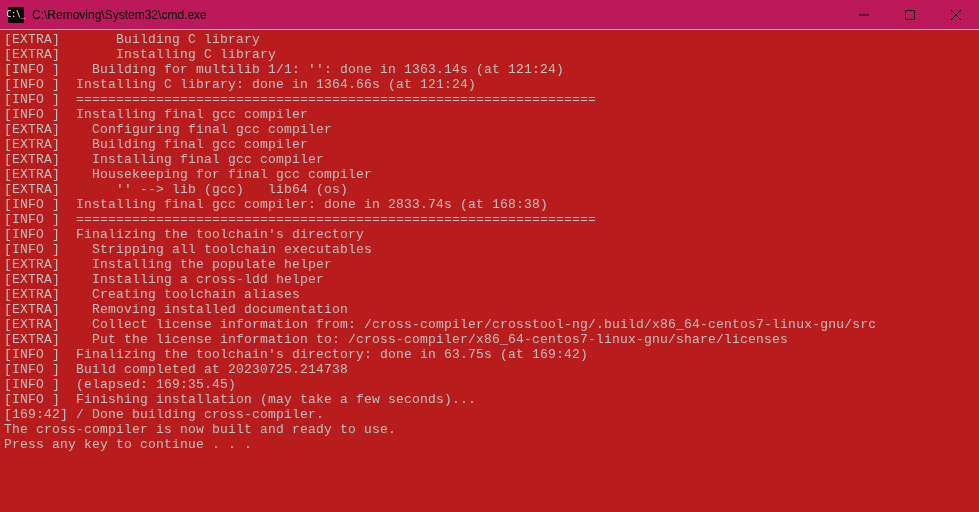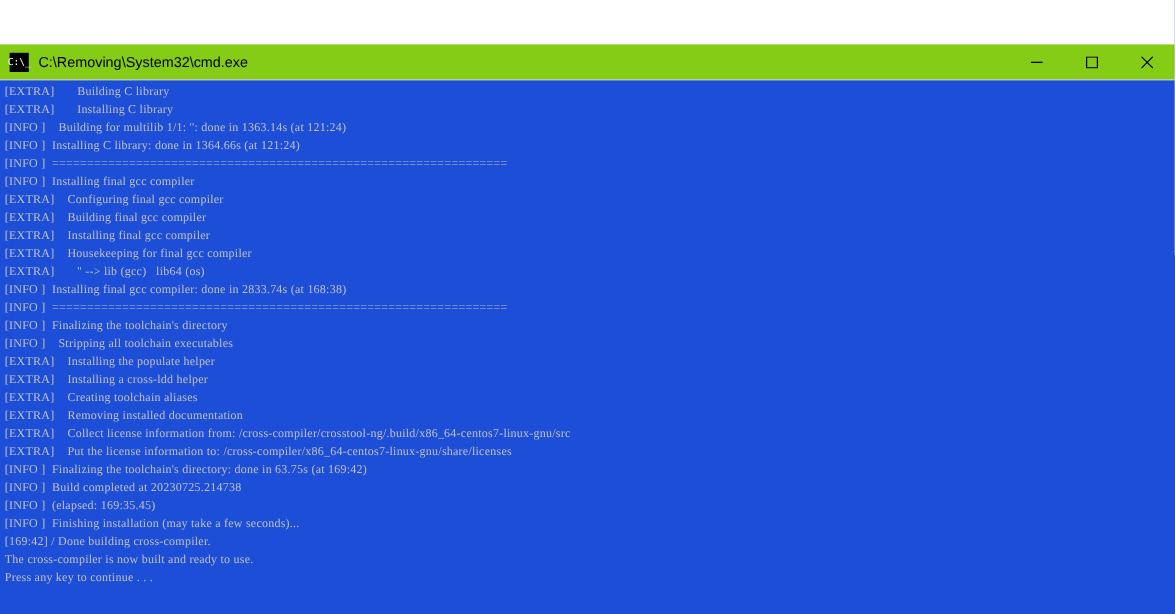--- a/index.html
+++ b/index.html
@@ -7,25 +7,24 @@
       font-family: 'Segoe UI', Tahoma, sans-serif;
       background: #fff;
       width: 979px;
       height: 512px;
       overflow: hidden;
       display: flex;
       flex-direction: column;
     }
     .title-bar {
       height: 30px;
-      background: #84cc16;
+      background: #be185d;
       display: flex;
       align-items: center;
       border-bottom: 1px solid #ccc;
-      margin-top: 37px;
     }
     .title-bar-icon {
       width: 16px;
       height: 16px;
       margin-left: 8px;
       margin-right: 6px;
       background: #000;
       display: inline-flex;
       align-items: center;
       justify-content: center;
@@ -52,24 +51,24 @@
       display: flex;
       align-items: center;
       justify-content: center;
       background: transparent;
       border: none;
       cursor: pointer;
     }
     .title-bar-button svg { width: 10px; height: 10px; }
     .terminal {
       flex: 1;
-      background: #1d4ed8;
+      background: #b91c1c;
       color: #c0c0c0;
-      font-family: Liberation Serif, serif;
-      font-size: 10px;
+      font-family: Liberation Mono, monospace;
+      font-size: 13px;
       line-height: 15px;
       padding: 2px 4px 2px 4px;
       overflow: hidden;
       white-space: pre;
       letter-spacing: 0.2px;
     }
     .line { display: block; }
   </style>
 </head>
 <body>

